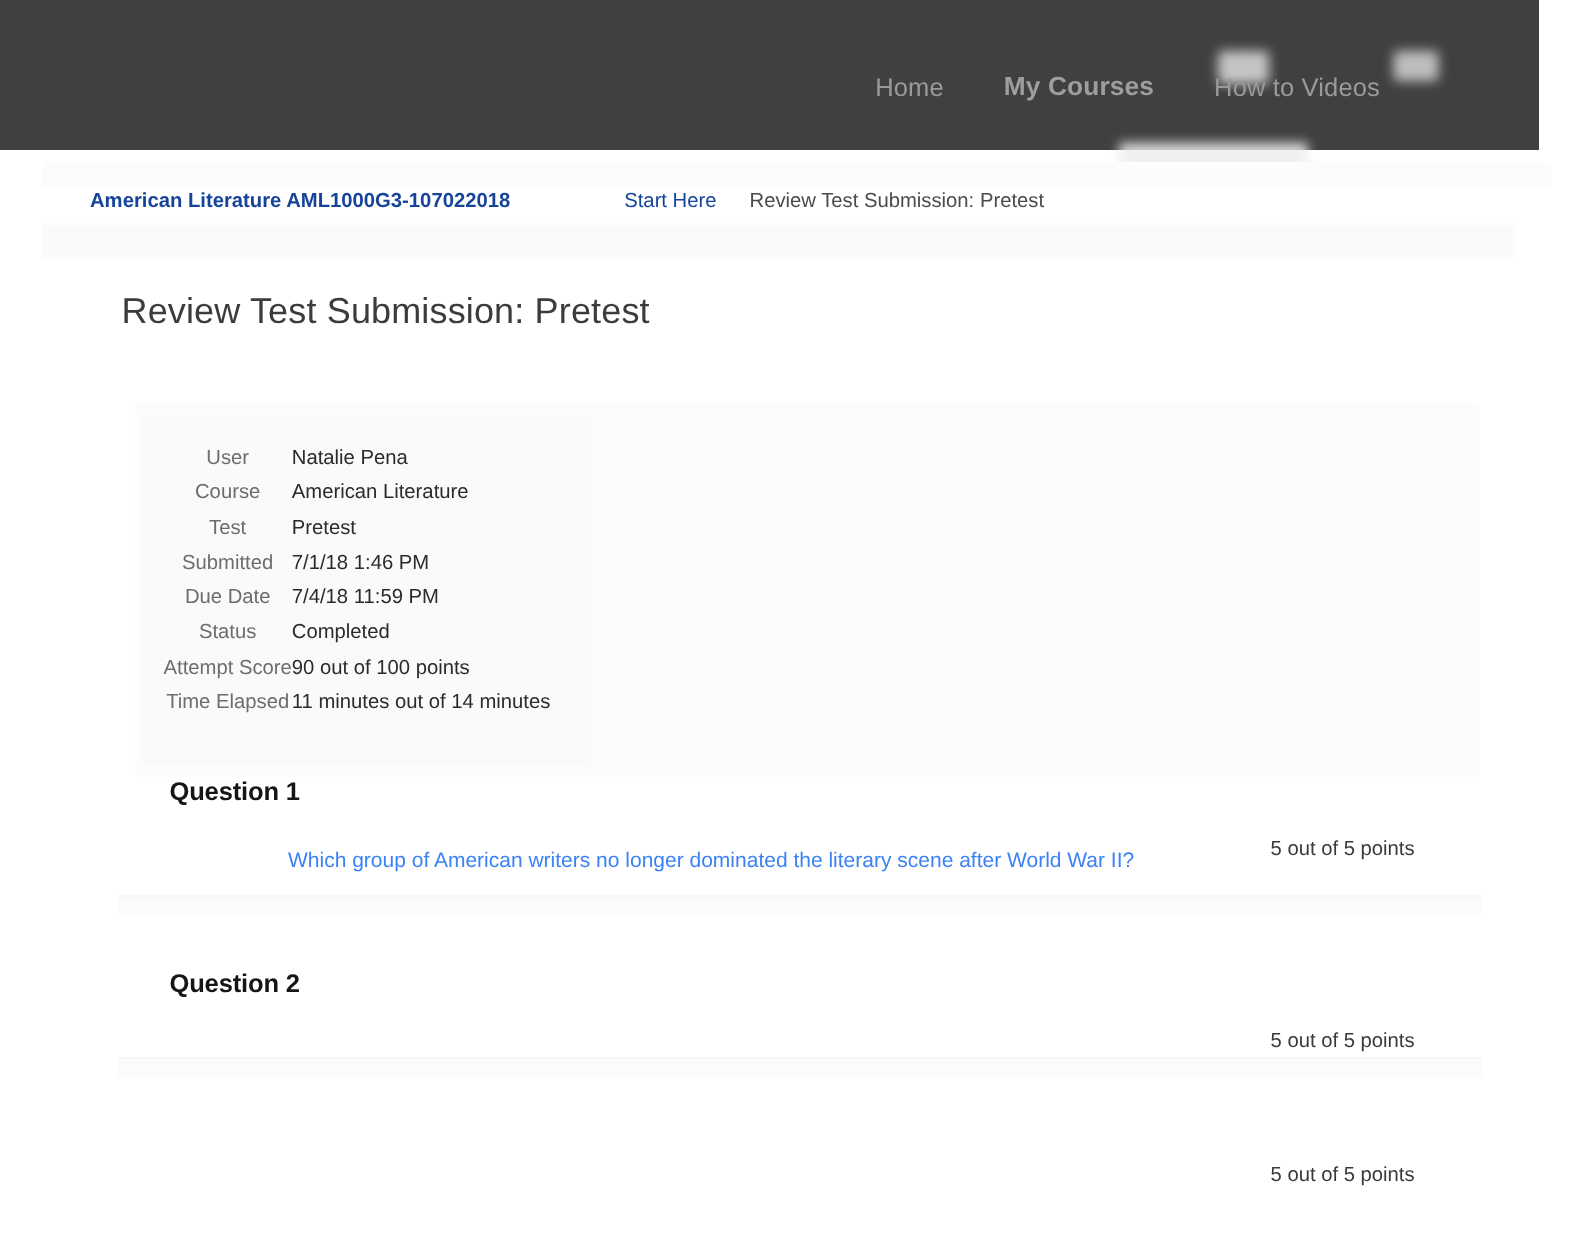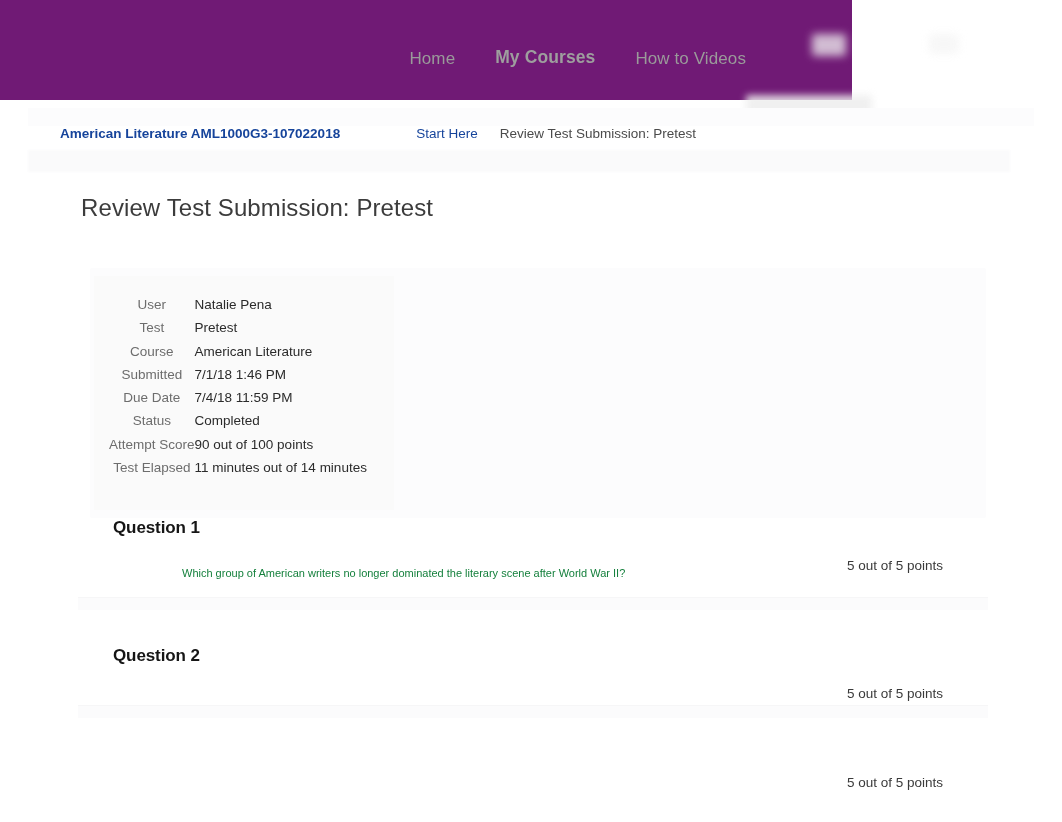--- a/index.html
+++ b/index.html
@@ -17,23 +17,23 @@
     font-family: "Liberation Sans", "DejaVu Sans", sans-serif;
     color: #262626;
     -webkit-font-smoothing: antialiased;
   }
 
   
   .topnav {
     position: absolute;
     left: 0;
     top: 0;
-    width: 852px;
+    width: 1026px;
     height: 100px;
-    background: #701a75;
+    background: #404040;
   }
   .topnav-links {
     position: absolute;
     right: 106px;
     top: 48px;
     display: flex;
     align-items: baseline;
     gap: 40px;
   }
   .nav-link {
@@ -225,23 +225,23 @@
     position: absolute;
     left: 847px;
     top: 4px;
     font-size: 13.5px;
     color: #3a3a3a;
     white-space: nowrap;
     margin-top: 36px;
   }
   .q-text {
     position: absolute;
-    left: 182px;
-    font-size: 11px;
-    color: #15803d;
+    left: 192px;
+    font-size: 14px;
+    color: #3b82f6;
     line-height: 18px;
     white-space: nowrap;
   }
 
   
   .q-separator {
     position: absolute;
     left: 78px;
     width: 910px;
     height: 13px;
@@ -289,45 +289,45 @@
   <div class="summary-panel"></div>
   <div class="summary-panel-strip"></div>
 
   <table class="summary-table">
     <tbody>
       <tr>
         <td class="summary-label">User</td>
         <td class="summary-value">Natalie Pena</td>
       </tr>
       <tr>
+        <td class="summary-label">Course</td>
+        <td class="summary-value">American Literature</td>
+      </tr>
+      <tr>
         <td class="summary-label">Test</td>
         <td class="summary-value">Pretest</td>
       </tr>
       <tr>
-        <td class="summary-label">Course</td>
-        <td class="summary-value">American Literature</td>
-      </tr>
-      <tr>
         <td class="summary-label">Submitted</td>
         <td class="summary-value">7/1/18 1:46 PM</td>
       </tr>
       <tr>
         <td class="summary-label">Due Date</td>
         <td class="summary-value">7/4/18 11:59 PM</td>
       </tr>
       <tr>
         <td class="summary-label">Status</td>
         <td class="summary-value">Completed</td>
       </tr>
       <tr>
         <td class="summary-label">Attempt Score</td>
         <td class="summary-value">90 out of 100 points</td>
       </tr>
       <tr>
-        <td class="summary-label">Test Elapsed</td>
+        <td class="summary-label">Time Elapsed</td>
         <td class="summary-value">11 minutes out of 14 minutes</td>
       </tr>
     </tbody>
   </table>
 
   <div class="question-block" style="top:263px;">
     <div class="q-head">
       <h2 class="q-title">Question 1</h2>
       <span class="q-points">5 out of 5 points</span>
     </div>

